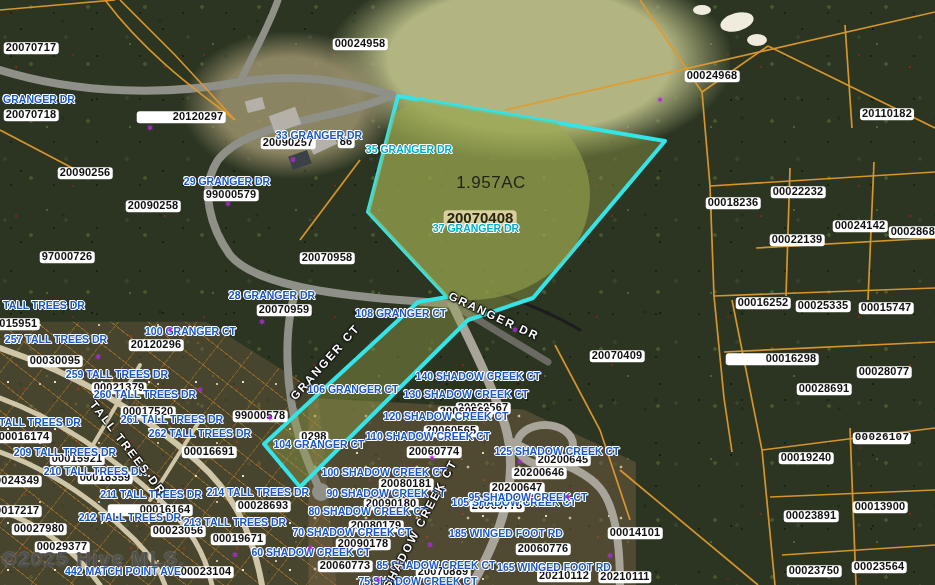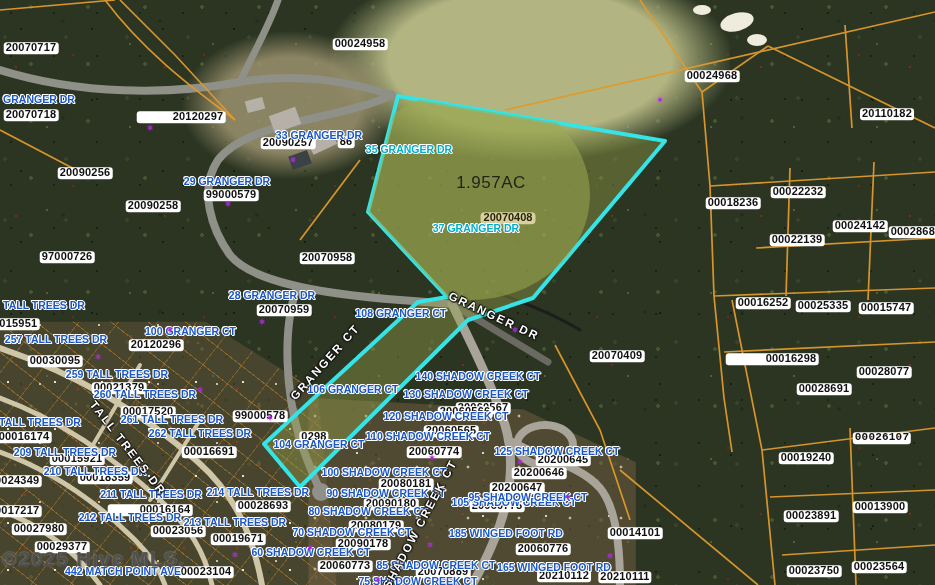--- a/index.html
+++ b/index.html
@@ -43,22 +43,22 @@
     background-image:
       radial-gradient(3px 3px at 9px 8px,  #c9b794 45%, transparent 55%),
       radial-gradient(3px 3px at 28px 24px, #7a4a2a 45%, transparent 55%),
       radial-gradient(2.5px 2.5px at 42px 12px, #ded6c2 45%, transparent 55%);
     background-size:51px 51px,57px 57px,63px 63px;}
   svg#gfx{position:absolute;left:0;top:0;}
   #labels{position:absolute;left:0;top:0;width:100%;height:100%;}
   .lbl{position:absolute;white-space:nowrap;transform:translate(-50%,-50%);line-height:1.05;}
   .parcel{font-size:11px;font-weight:bold;color:#101010;background:#fff;
     padding:0 2px;border-radius:3px;letter-spacing:.2px;}
-  .parcel-subject{font-size:11px;font-weight:bold;color:#26260e;background:#d8ce9e;
-    padding:0 3px;border-radius:4px;margin-left:28px;}
+  .parcel-subject{font-size:15px;font-weight:bold;color:#26260e;background:#d8ce9e;
+    padding:0 3px;border-radius:4px;}
   .addr{font-size:10.5px;font-weight:bold;color:var(--blue);
     text-shadow:-1px 0 0 #fff,1px 0 0 #fff,0 -1px 0 #fff,0 1px 0 #fff,1px 1px 0 #fff,-1px -1px 0 #fff;}
   .addr-teal{color:var(--teal);}
   .street{font-size:11.5px;font-weight:bold;color:#fff;letter-spacing:2px;
     text-shadow:0 0 2px #000,0 0 3px #000,1px 1px 0 #222,-1px -1px 0 #222;}
   .acreage{font-size:17px;color:rgba(20,20,20,.88);letter-spacing:.5px;}
   .marker{position:absolute;transform:translate(-50%,-50%);font-size:9px;color:#a81ad2;
     text-shadow:0 0 1px #d060ff;}
   #watermark{position:absolute;left:2px;top:547px;font-size:21px;font-weight:bold;
     color:rgba(72,72,72,.88);letter-spacing:1px;

